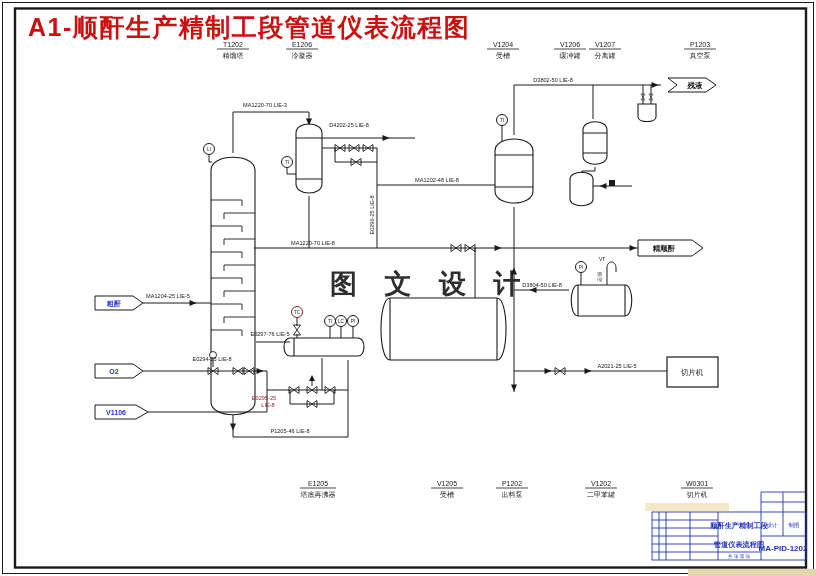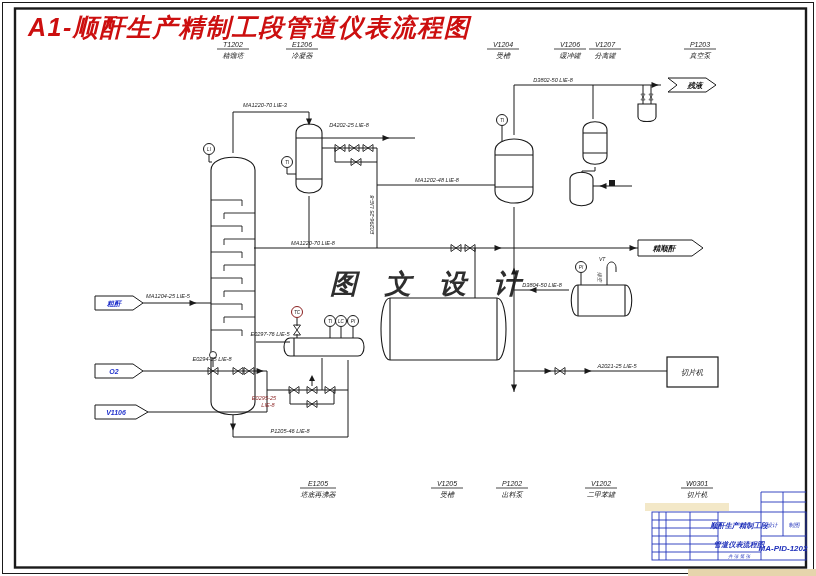--- a/index.html
+++ b/index.html
@@ -1,17 +1,17 @@
 <!DOCTYPE html>
 <html><head>
 <meta charset="utf-8">
 <style>
   html,body{margin:0;padding:0;background:#888;}
   .page{width:816px;height:576px;background:#ffffff;position:relative;overflow:hidden;
-        font-family:"Liberation Sans","DejaVu Sans",sans-serif;font-style:italic;}
+        font-family:"Liberation Sans","DejaVu Sans",sans-serif;}
   svg text{font-family:"Liberation Sans","DejaVu Sans",sans-serif;}
   .plbl{font-size:5.6px;fill:#1a1a1a;}
   .plbl-red{font-size:5.6px;fill:#8a1f1f;}
   .ecode{font-size:7px;fill:#1a1a1a;}
   .ename{font-size:7px;fill:#1a1a1a;}
   .itag{font-size:4.6px;fill:#1a1a1a;}
   .tb{fill:#2233bb;}
 </style>
 </head>
 <body>

